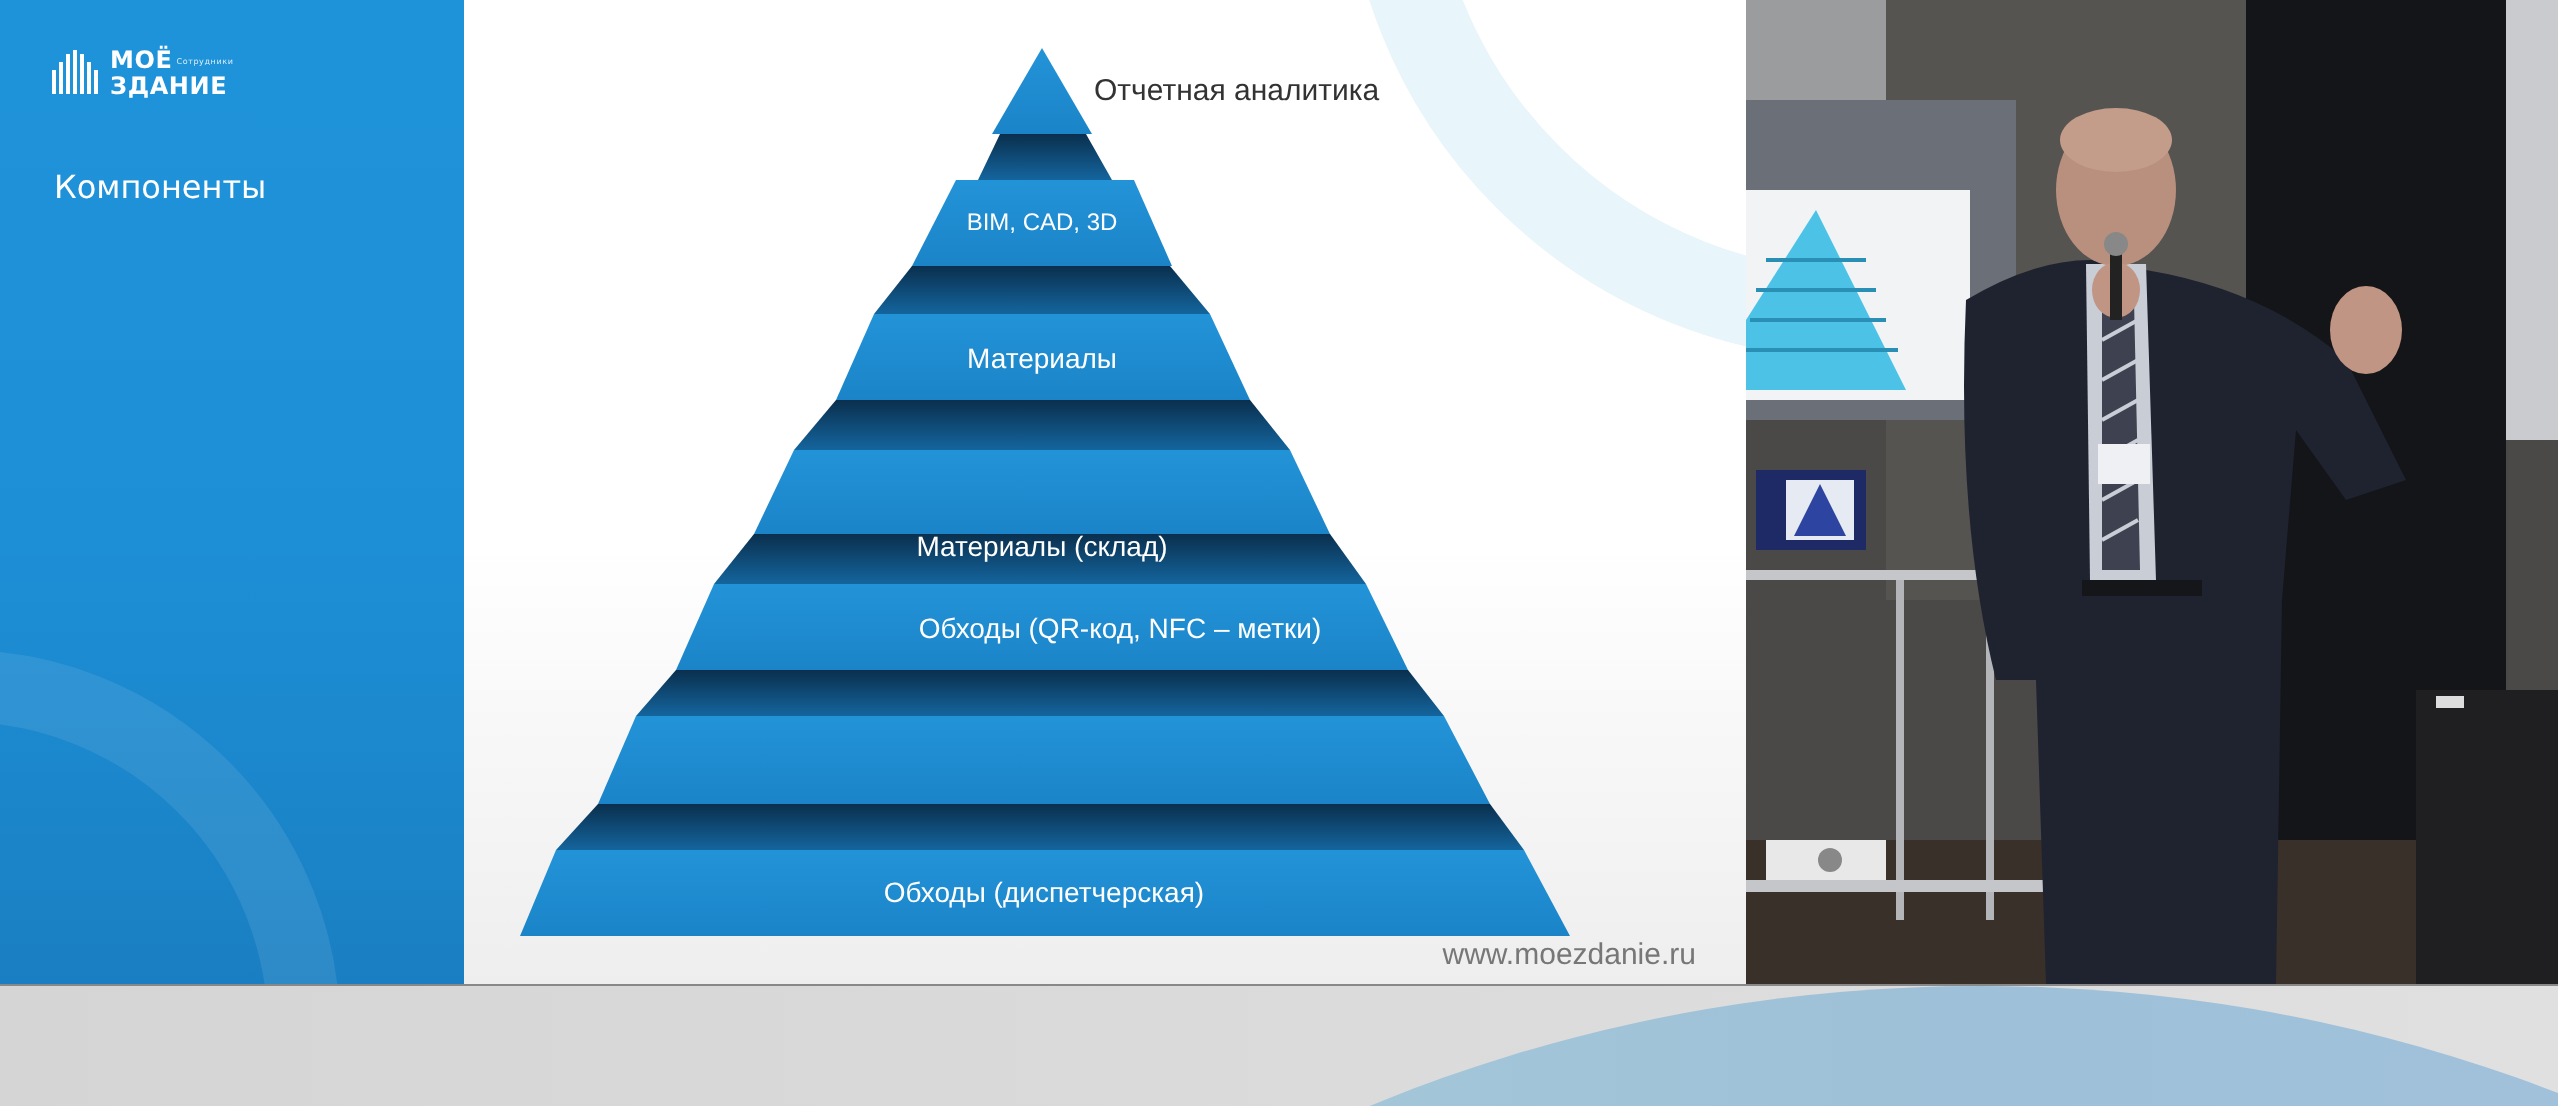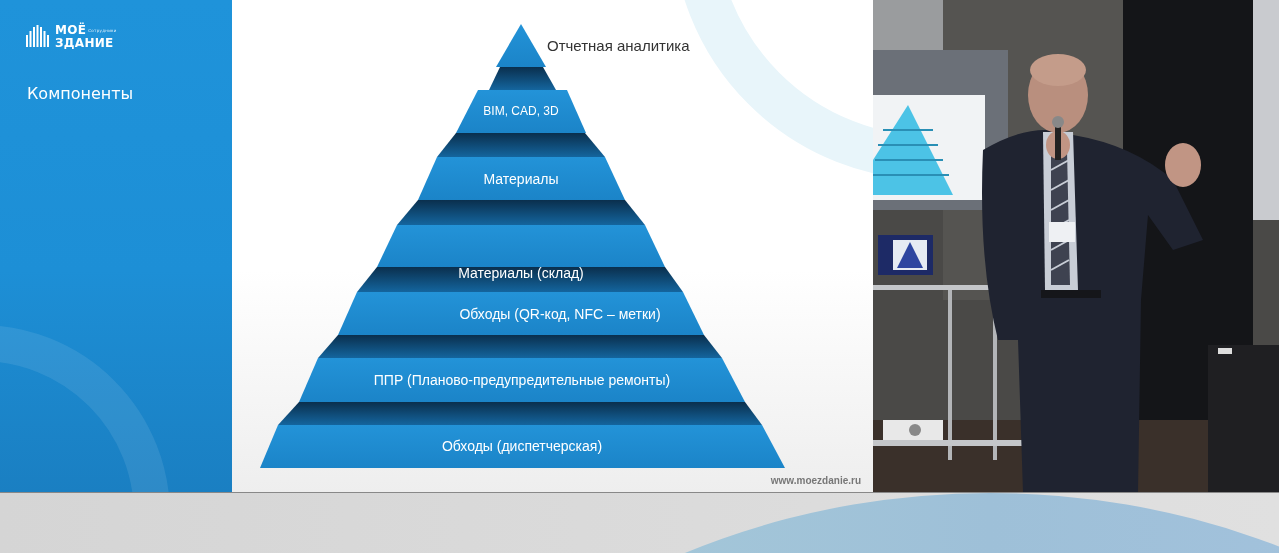--- a/index.html
+++ b/index.html
@@ -10,21 +10,21 @@
   .logo { position:absolute; left:26px; top:24px; display:flex; align-items:center; gap:5px; }
   .logo-mark { width:24px; height:22px; }
   .logo-text { color:#fff; font-weight:bold; font-size:12px; line-height:12px; letter-spacing:0.3px; }
   .logo-sub { font-size:4px; font-weight:normal; opacity:0.85; vertical-align:middle; margin-left:2px; }
   .title { position:absolute; left:27px; top:78px; color:#fff; font-weight:normal; font-size:16px; line-height:32px; }
   .slide { position:absolute; left:232px; top:0; width:641px; height:492px; background:linear-gradient(180deg,#ffffff 0%,#ffffff 55%,#eeeeee 100%); overflow:hidden; }
   .slide .deco-arc { position:absolute; left:440px; top:-340px; width:520px; height:520px; border-radius:50%; border:44px solid #e8f5fa; box-sizing:border-box; }
   .pyramid { position:absolute; left:0; top:0; }
   .tier-label { position:absolute; color:#fff; font-size:14px; white-space:nowrap; transform:translateX(-50%); font-family:"Liberation Sans", sans-serif; }
   .top-label { position:absolute; left:315px; top:37px; color:#333; font-size:15px; font-family:"Liberation Sans", sans-serif; }
-  .site { position:absolute; right:12px; bottom:6px; color:#777; font-size:10px; font-family:"Liberation Sans", sans-serif;font-weight:bold; }
+  .site { position:absolute; right:25px; bottom:6px; color:#777; font-size:15px; font-family:"Liberation Sans", sans-serif; }
   .video { position:absolute; left:873px; top:0; width:406px; height:492px; background:#3b3a38; overflow:hidden; }
   .bottom { position:absolute; left:0; top:492px; width:1279px; height:61px; background:linear-gradient(90deg,#d5d5d5 0%,#e0e0e0 100%); overflow:hidden; border-top:1px solid #888; }
   .bottom .arc { position:absolute; left:290px; top:0; width:1400px; height:1200px; border-radius:50%; background:linear-gradient(90deg,#a9cdd9 0%,#9ec0d8 50%,#a6c3e0 100%); }
 </style>
 </head>
 <body>
 
 <div class="frame">
 
   <div class="left-panel">
@@ -81,21 +81,20 @@
       <polygon points="357,292 683,292 704,335 338,335" fill="url(#tier)"></polygon>
       <polygon points="318,358 722,358 745,402 299,402" fill="url(#tier)"></polygon>
       <polygon points="278,425 762,425 785,468 260,468" fill="url(#tier)"></polygon>
     </svg>
 
     <div class="top-label">Отчетная аналитика</div>
     <div class="tier-label" style="left:289px;top:104px;font-size:12px;">BIM, CAD, 3D</div>
     <div class="tier-label" style="left:289px;top:171px;">Материалы</div>
     <div class="tier-label" style="left:289px;top:237px;margin-top:28px;">Материалы (склад)</div>
     <div class="tier-label" style="left:289px;top:306px;margin-left:39px;">Обходы (QR-код, NFC – метки)</div>
-    <div class="tier-label" style="left:290px;top:372px;">ППР (Планово-предупредительные ремонты)</div>
     <div class="tier-label" style="left:290px;top:438px;">Обходы (диспетчерская)</div>
 
     <div class="site">www.moezdanie.ru</div>
   </div>
 
   <div class="video">
     <svg width="406" height="492" viewBox="0 0 406 492">
 
       <rect x="0" y="0" width="406" height="492" fill="#4a4947"></rect>
       <rect x="0" y="0" width="70" height="60" fill="#9a9c9e"></rect>

